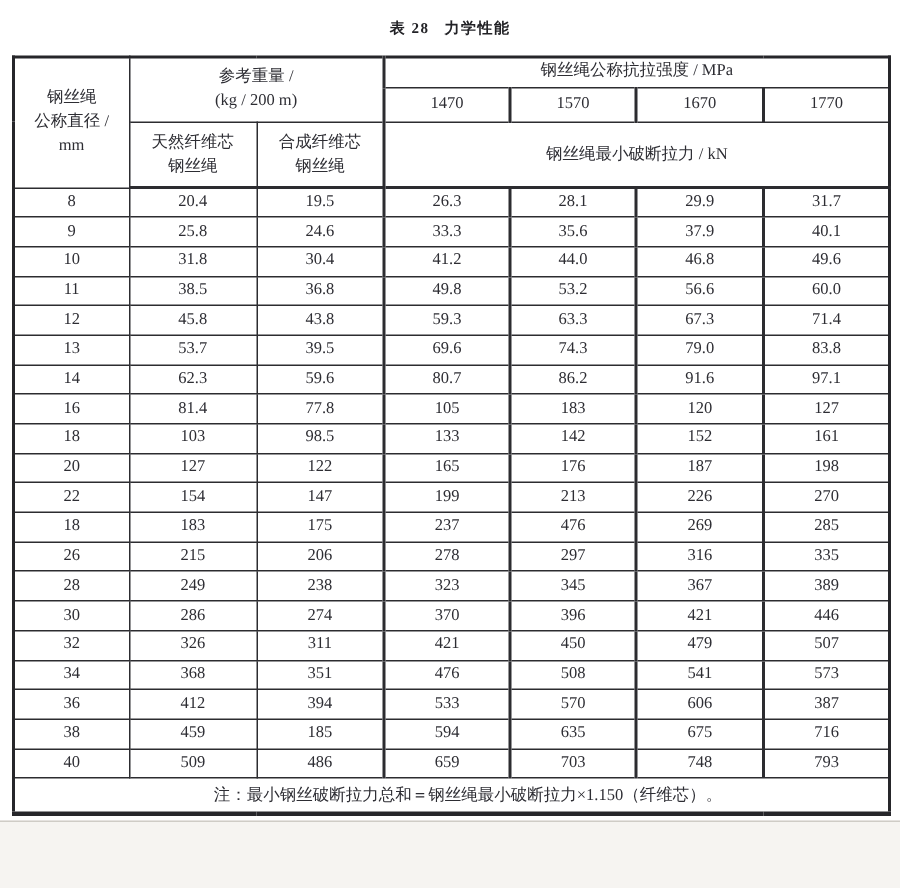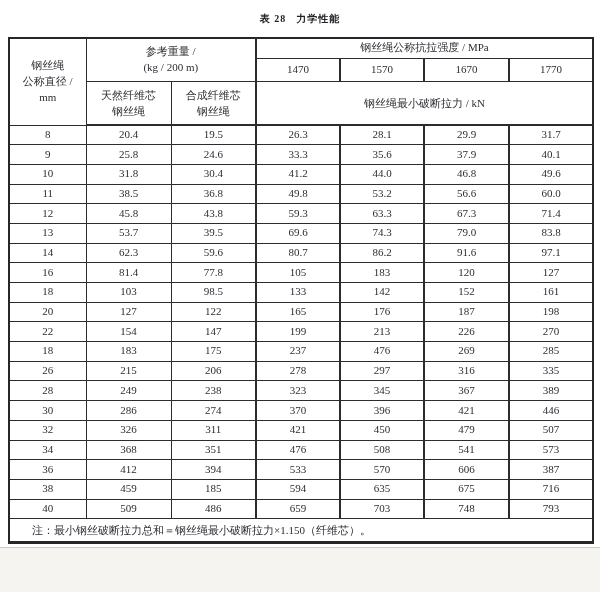--- a/index.html
+++ b/index.html
@@ -45,21 +45,21 @@
   
   table.props th.sep, table.props td.sep { border-left-width: 2px; }
   tr.hdr-r1 th { height: 20px; margin-left: 36px; }
   tr.hdr-r2 th { height: 23px; }
   tr.hdr-r3 th { height: 44px; border-bottom-width: 2px; }
   tr.hdr-r3 th, th.multi { line-height: 16px; }
   th .hl { display: block; }
   tbody td { height: 19.7px; line-height: 19.7px; }
   tr.note-row td {
     height: 22px;
-    text-align: left;
+    text-align: center;
     padding-left: 22px;
     line-height: 22px;
     border-top-width: 1px;
   }
   .footer-strip {
     position: absolute;
     left: 0; top: 547px;
     width: 600px; height: 45px;
     background: #f6f4f1;
     border-top: 1px solid #cfccc6;

